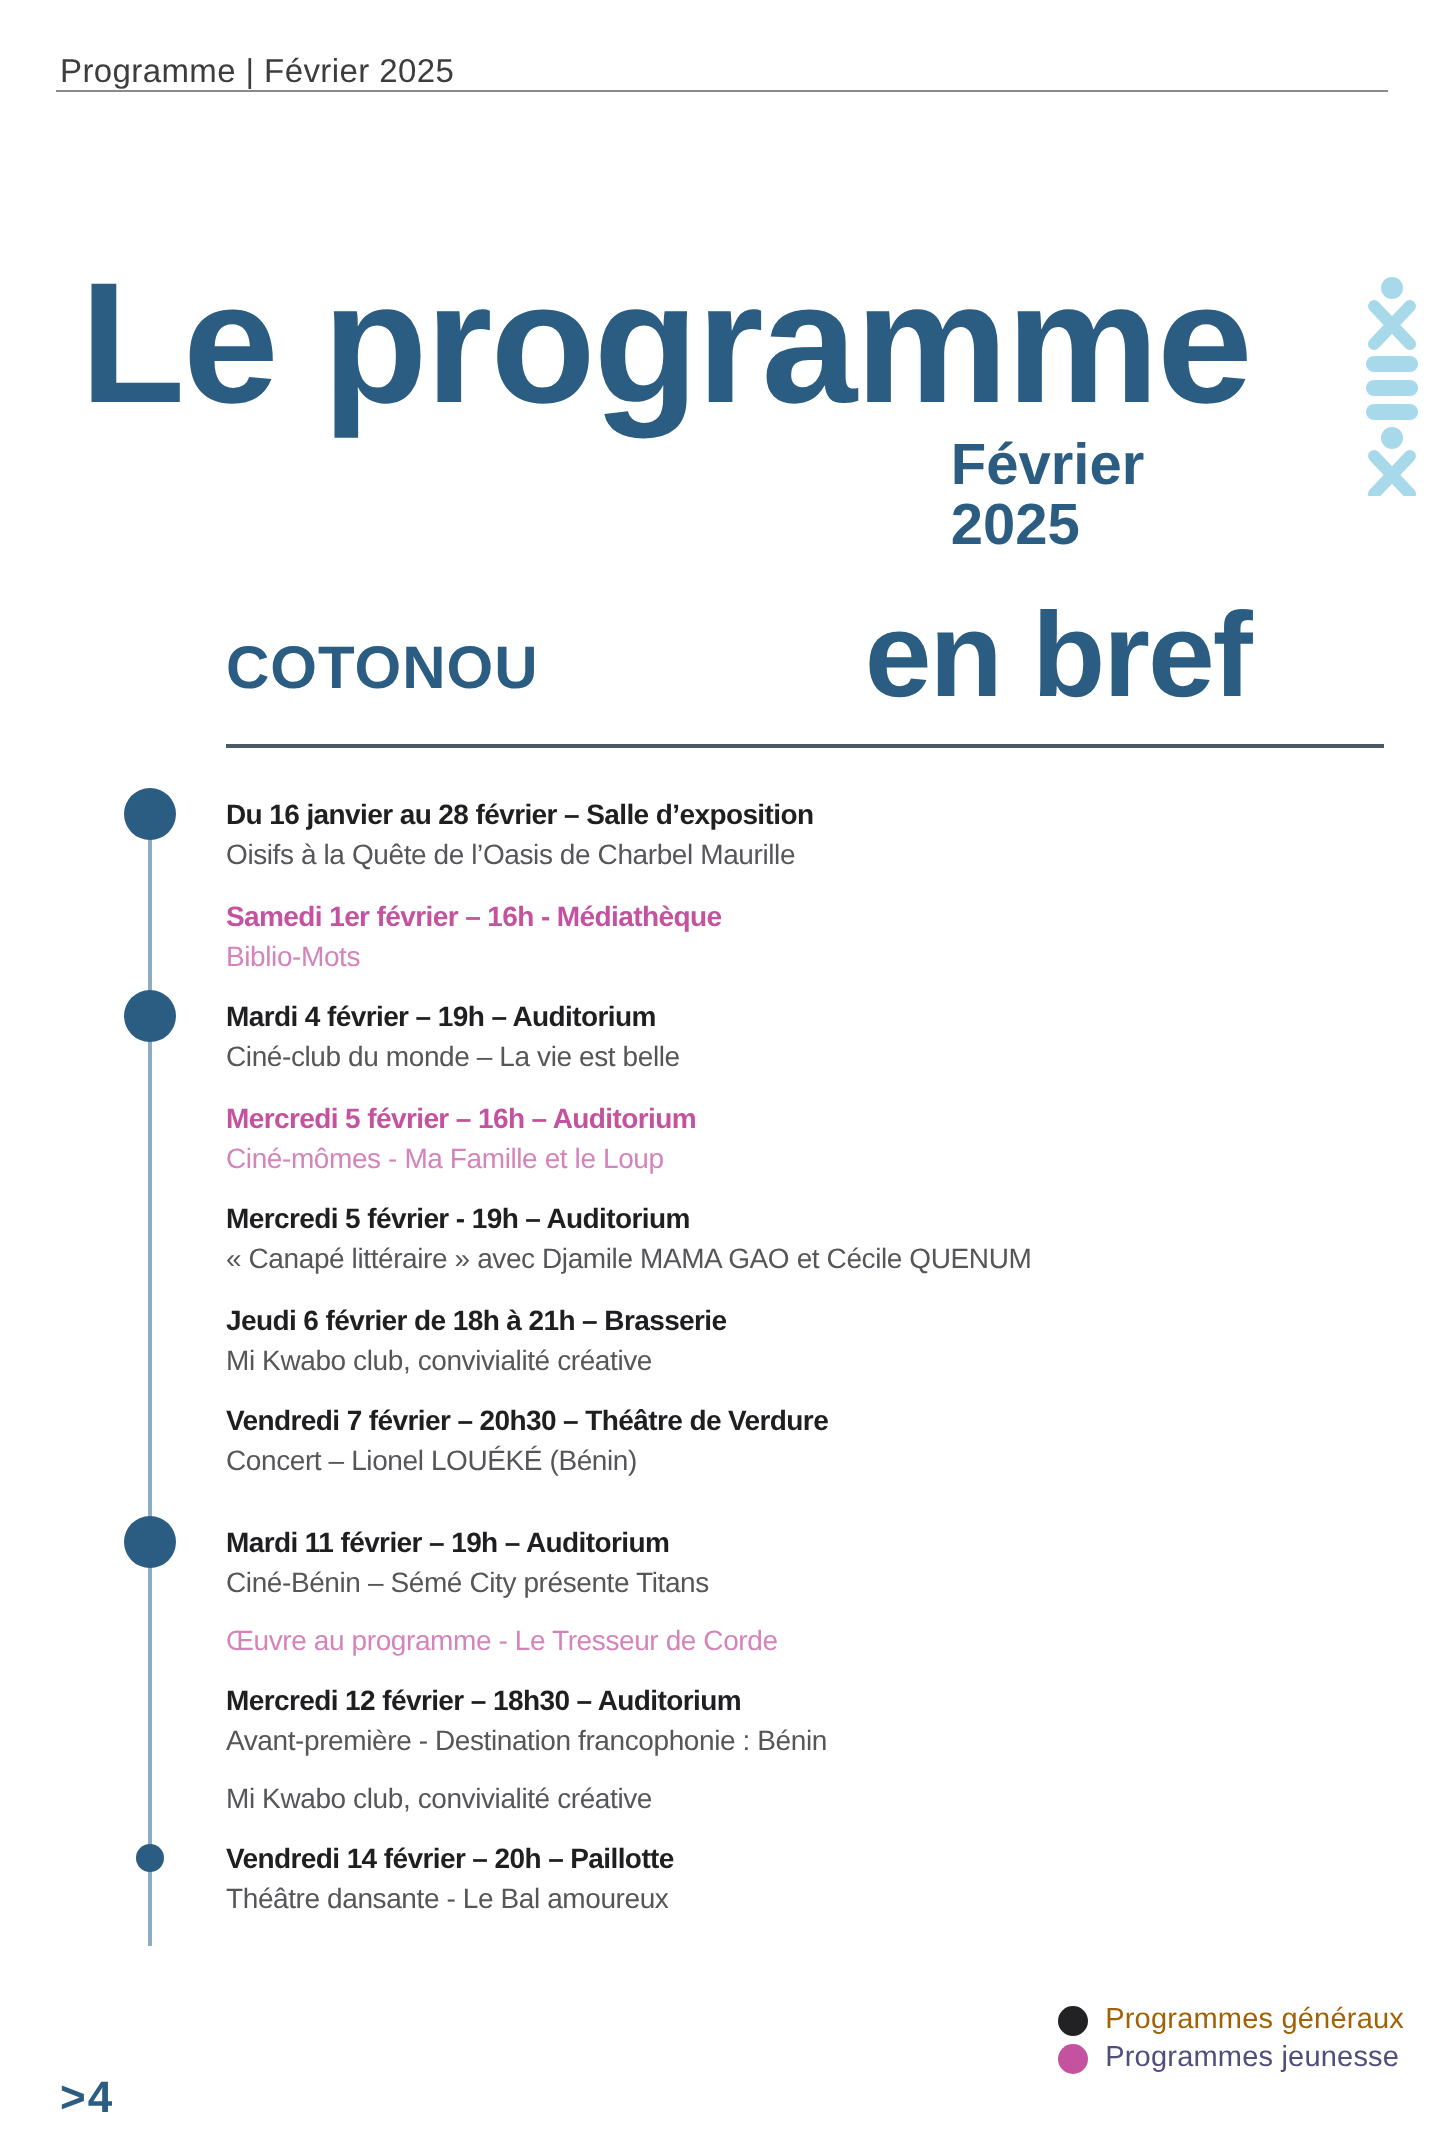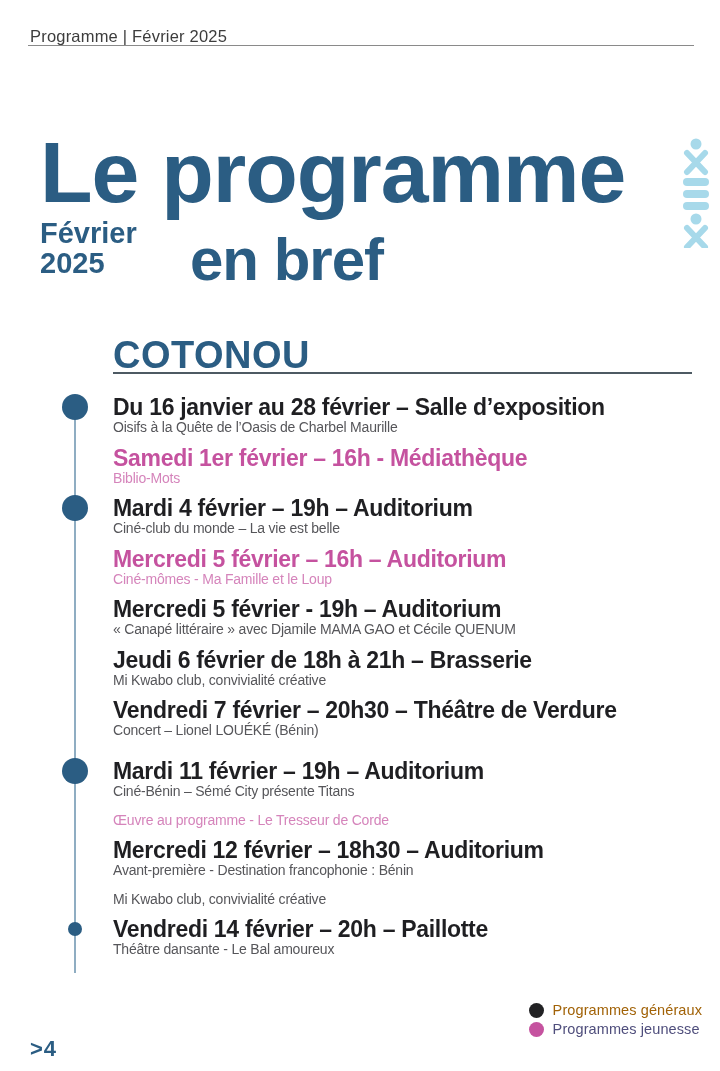--- a/index.html
+++ b/index.html
@@ -8,39 +8,39 @@
     font-family:"Liberation Sans", sans-serif; overflow:hidden;
   }
 
   
   .header-text { position:absolute; left:30px; top:27px; font-size:16.5px; color:#3d3d3d; letter-spacing:.2px; }
   .header-rule { position:absolute; left:28px; right:26px; top:45px; border-top:1px solid #8a8a8a; }
 
   
   .hero { position:absolute; left:40px; top:126px; color:#2b5d83; }
   .hero-line1 { font-size:86px; font-weight:800; line-height:92px; letter-spacing:-1px; white-space:nowrap; }
-  .hero-row2 { display:flex; align-items:flex-start; }
+  .hero-row2 { display:flex; align-items:flex-end;flex-direction:column; }
   .hero-date { width:150px; font-size:29px; font-weight:800; line-height:30px; padding-bottom:8px; }
   .hero-line2 { font-size:60px; font-weight:800; line-height:84px; letter-spacing:-1px; white-space:nowrap; }
 
   
   .brand-logo { position:absolute; left:683px; top:138px; width:26px; height:110px; }
 
   
-  .city-title { position:absolute; left:113px; top:334px; font-size:38px; font-weight:800; color:#2b5d83; letter-spacing:.5px; }
+  .city-title { position:absolute; left:113px; top:318px; font-size:30px; font-weight:800; color:#2b5d83; letter-spacing:.5px; }
   .city-rule { position:absolute; left:113px; top:372px; width:579px; border-top:2px solid #4d5a63; }
 
   
   .timeline-line { position:absolute; left:74px; width:2px; background:#8fadc2; }
 
   
   .events { position:absolute; left:0; top:396px; width:705px; }
   .event { position:relative; padding-left:113px; margin-bottom:9.5px; }
   .event.extra-gap { margin-top:20px; }
-  .event-title { font-size:23px; line-height:22px; font-weight:700; color:#1f1f22; letter-spacing:-.3px; white-space:nowrap; }
+  .event-title { font-size:14px; line-height:22px; font-weight:700; color:#1f1f22; letter-spacing:-.3px; white-space:nowrap; }
   .event-sub { font-size:14px; line-height:19px; color:#56565a; letter-spacing:-.2px; white-space:nowrap; }
   .event.jeunesse .event-title { color:#c5529f; }
   .event.jeunesse .event-sub { color:#d584bb; }
   .dot { position:absolute; background:#2b5d83; border-radius:50%; }
   .dot.large { width:26px; height:26px; left:62px; top:-2px; }
   .dot.small { width:14px; height:14px; left:68px; top:4px; }
 
   
   .legend { position:absolute; right:18px; top:1002px; }
   .legend-row { display:flex; align-items:center; gap:9px; margin-bottom:3px; }

